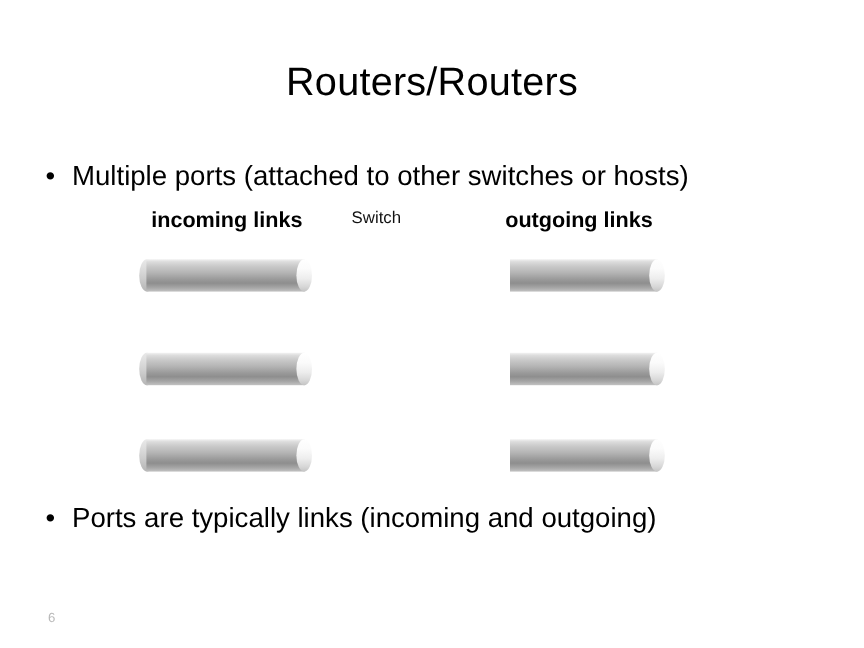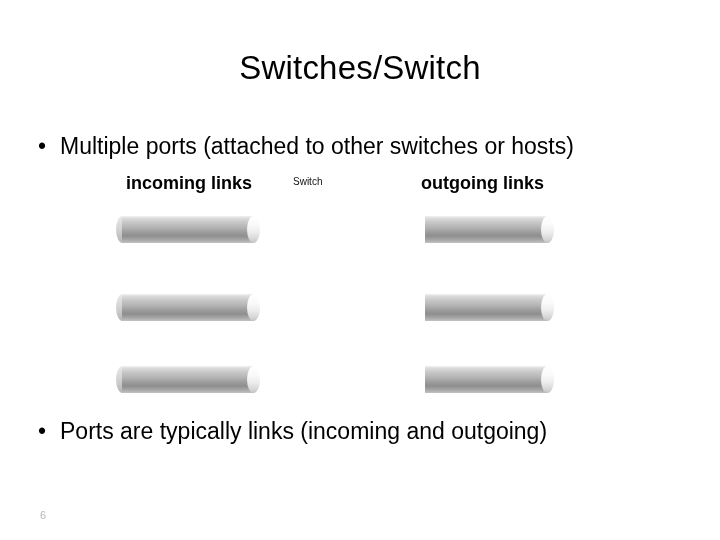--- a/index.html
+++ b/index.html
@@ -68,21 +68,21 @@
     color: #000000;
     white-space: nowrap;
     line-height: 16px;
   }
   .label-incoming { left: 126px; top: 175px; }
   .label-outgoing { left: 421px; top: 175px; text-align: right; }
   .label-switch {
     position: absolute;
     left: 293px;
     top: 173px;
-    font-size: 10px;
+    font-size: 14px;
     font-weight: 400;
     color: #111111;
     white-space: nowrap;
     line-height: 17px;
   }
 
   
   .cyl {
     position: absolute;
     height: 27px;
@@ -151,21 +151,21 @@
     font-size: 11px;
     color: #b8b8b8;
     line-height: 14px;
   }
 </style>
 </head>
 <body>
 
 <div class="slide">
 
-  <div class="slide-title">Switches/Switch</div>
+  <div class="slide-title">Routers/Routers</div>
 
   <div class="bullet bullet-1">
     <span class="dot">•</span>
     <span>Multiple ports (attached to other switches or hosts)</span>
   </div>
 
   <div class="diagram-label label-incoming">incoming links</div>
 
   <div class="label-switch">Switch</div>
 

